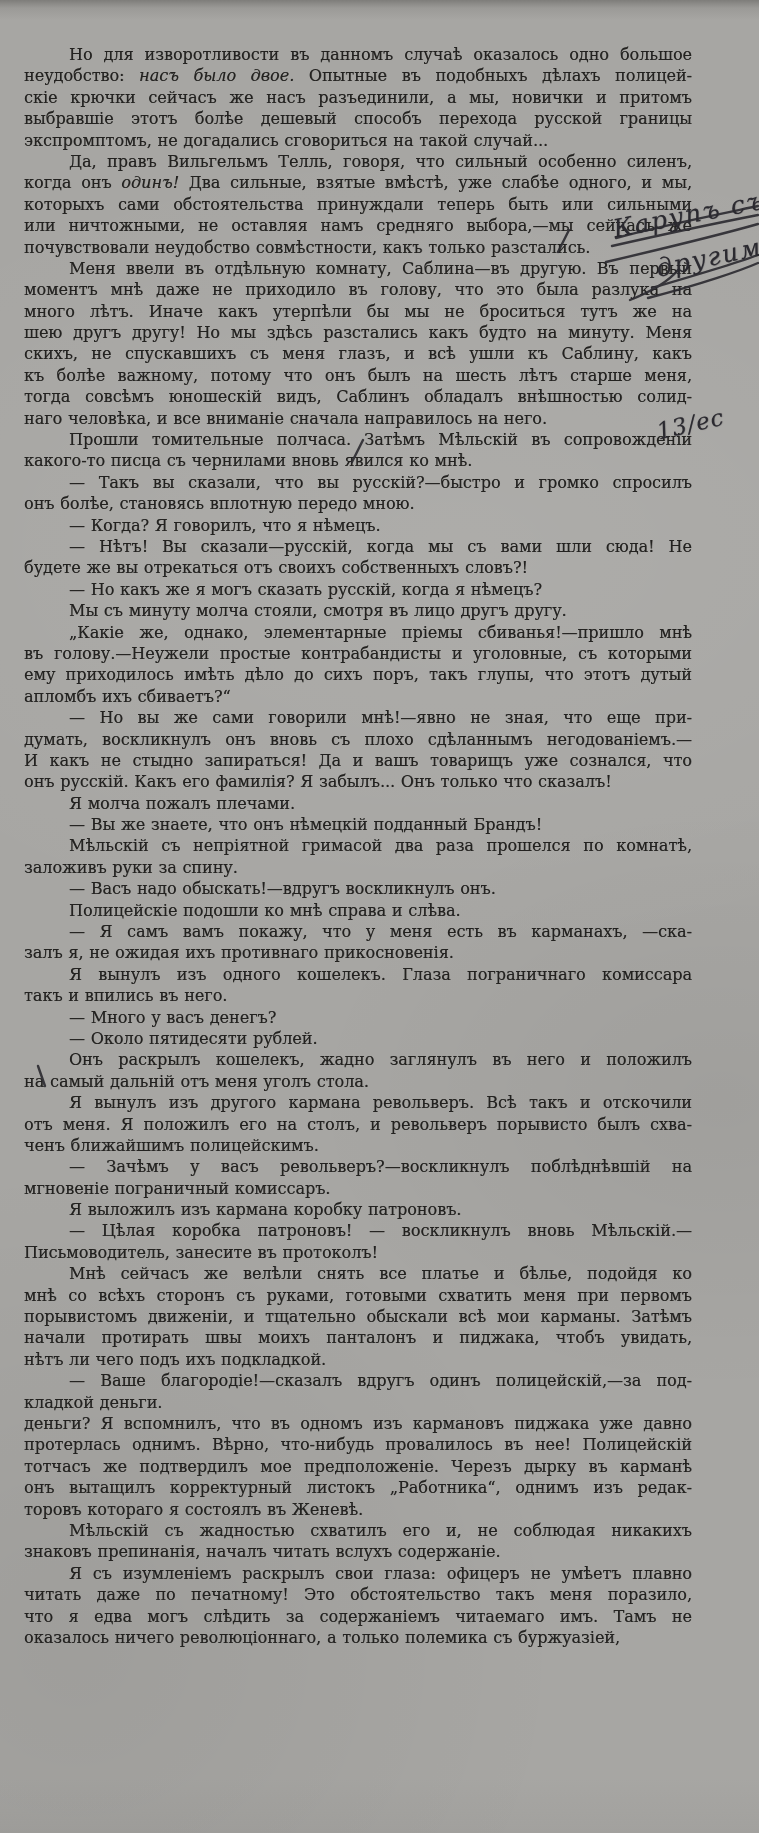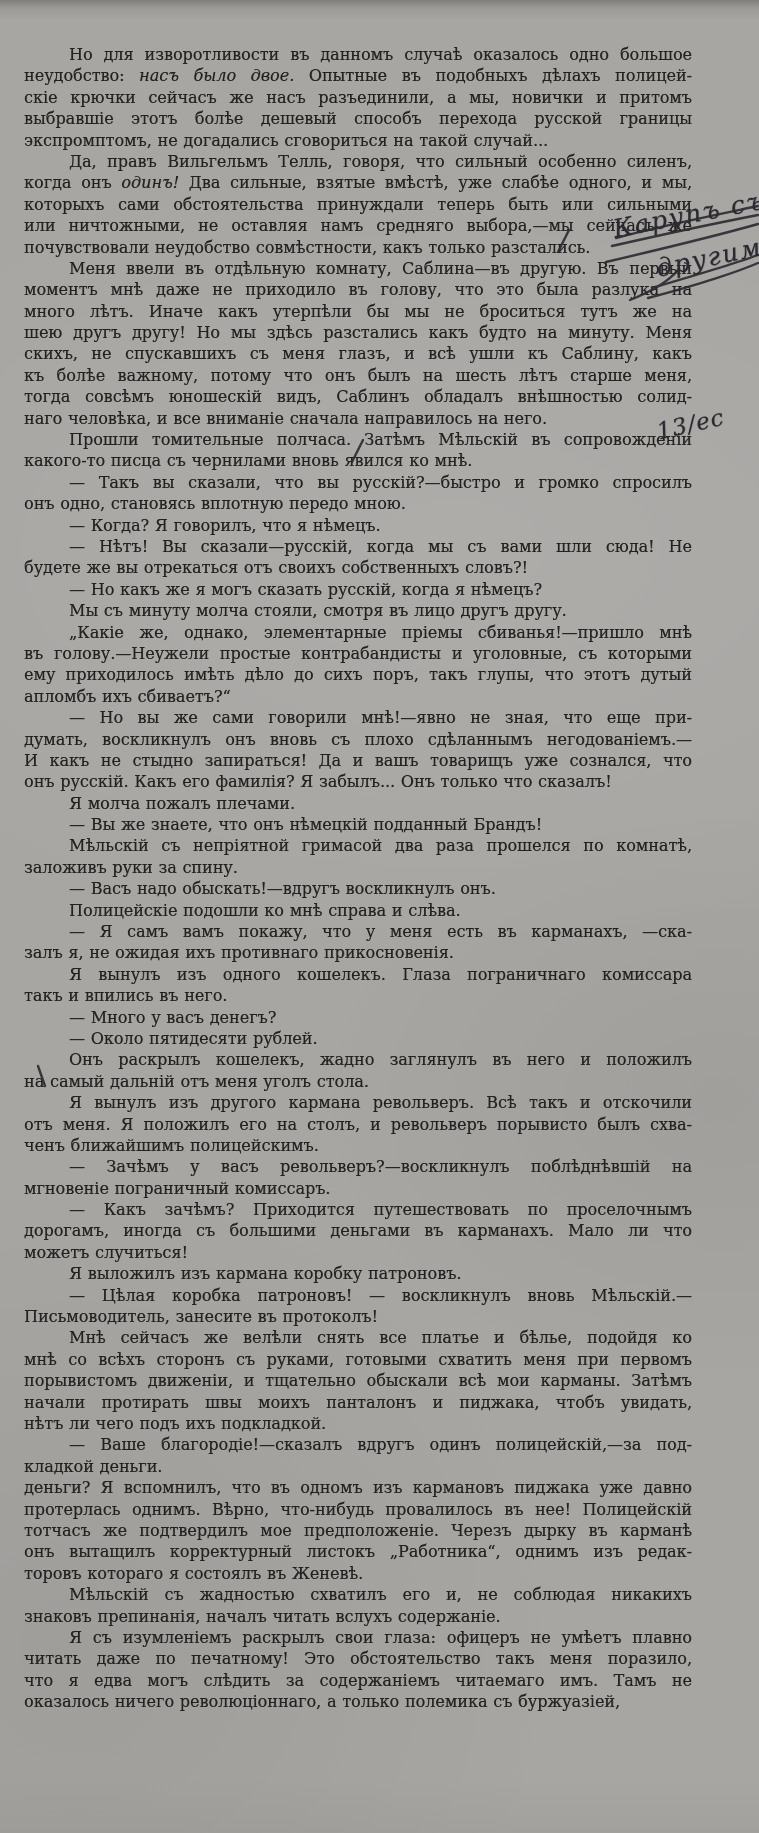--- a/index.html
+++ b/index.html
@@ -68,21 +68,21 @@
       <div class="line">къ болѣе важному, потому что онъ былъ на шесть лѣтъ старше меня,</div>
       <div class="line">тогда совсѣмъ юношескій видъ, Саблинъ обладалъ внѣшностью солид-</div>
       <div class="line last">наго человѣка, и все вниманіе сначала направилось на него.</div>
     </div>
     <div class="para">
       <div class="line indent">Прошли томительные полчаса. Затѣмъ Мѣльскій въ сопровожденіи</div>
       <div class="line last">какого-то писца съ чернилами вновь явился ко мнѣ.</div>
     </div>
     <div class="para">
       <div class="line indent">— Такъ вы сказали, что вы русскій?—быстро и громко спросилъ</div>
-      <div class="line last">онъ одно, становясь вплотную передо мною.</div>
+      <div class="line last">онъ болѣе, становясь вплотную передо мною.</div>
     </div>
     <div class="para">
       <div class="line indent last">— Когда? Я говорилъ, что я нѣмецъ.</div>
     </div>
     <div class="para">
       <div class="line indent">— Нѣтъ! Вы сказали—русскій, когда мы съ вами шли сюда! Не</div>
       <div class="line last">будете же вы отрекаться отъ своихъ собственныхъ словъ?!</div>
     </div>
     <div class="para">
       <div class="line indent last">— Но какъ же я могъ сказать русскій, когда я нѣмецъ?</div>
@@ -137,25 +137,20 @@
       <div class="line last">на самый дальній отъ меня уголъ стола.</div>
     </div>
     <div class="para">
       <div class="line indent">Я вынулъ изъ другого кармана револьверъ. Всѣ такъ и отскочили</div>
       <div class="line">отъ меня. Я положилъ его на столъ, и револьверъ порывисто былъ схва-</div>
       <div class="line last">ченъ ближайшимъ полицейскимъ.</div>
     </div>
     <div class="para">
       <div class="line indent">— Зачѣмъ у васъ револьверъ?—воскликнулъ поблѣднѣвшій на</div>
       <div class="line last">мгновеніе пограничный комиссаръ.</div>
-    </div>
-    <div class="para">
-      <div class="line indent">— Какъ зачѣмъ? Приходится путешествовать по проселочнымъ</div>
-      <div class="line">дорогамъ, иногда съ большими деньгами въ карманахъ. Мало ли что</div>
-      <div class="line last">можетъ случиться!</div>
     </div>
     <div class="para">
       <div class="line indent last">Я выложилъ изъ кармана коробку патроновъ.</div>
     </div>
     <div class="para">
       <div class="line indent">— Цѣлая коробка патроновъ! — воскликнулъ вновь Мѣльскій.—</div>
       <div class="line last">Письмоводитель, занесите въ протоколъ!</div>
     </div>
     <div class="para">
       <div class="line indent">Мнѣ сейчасъ же велѣли снять все платье и бѣлье, подойдя ко</div>

